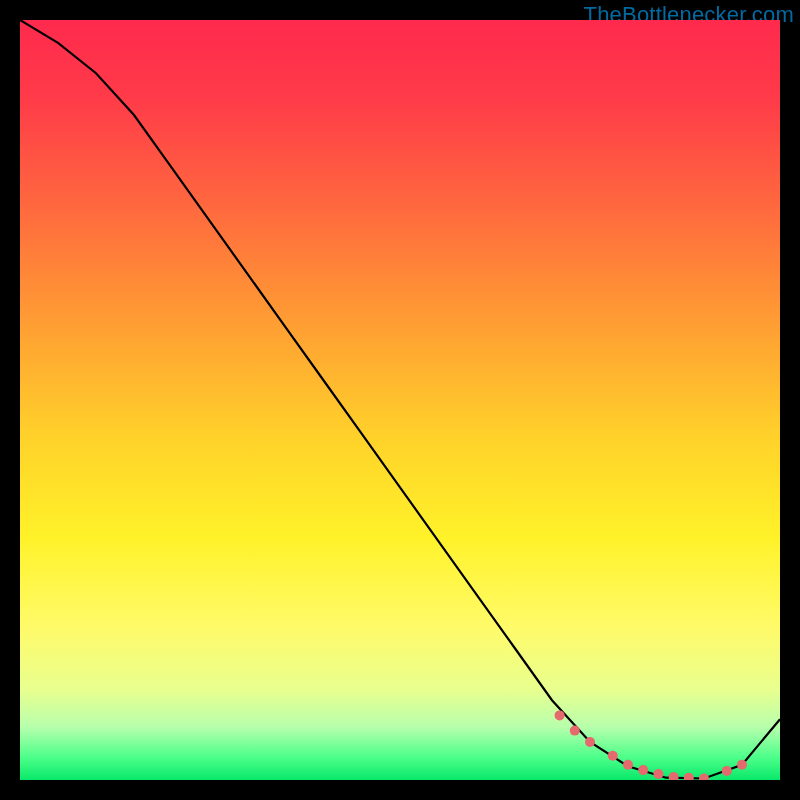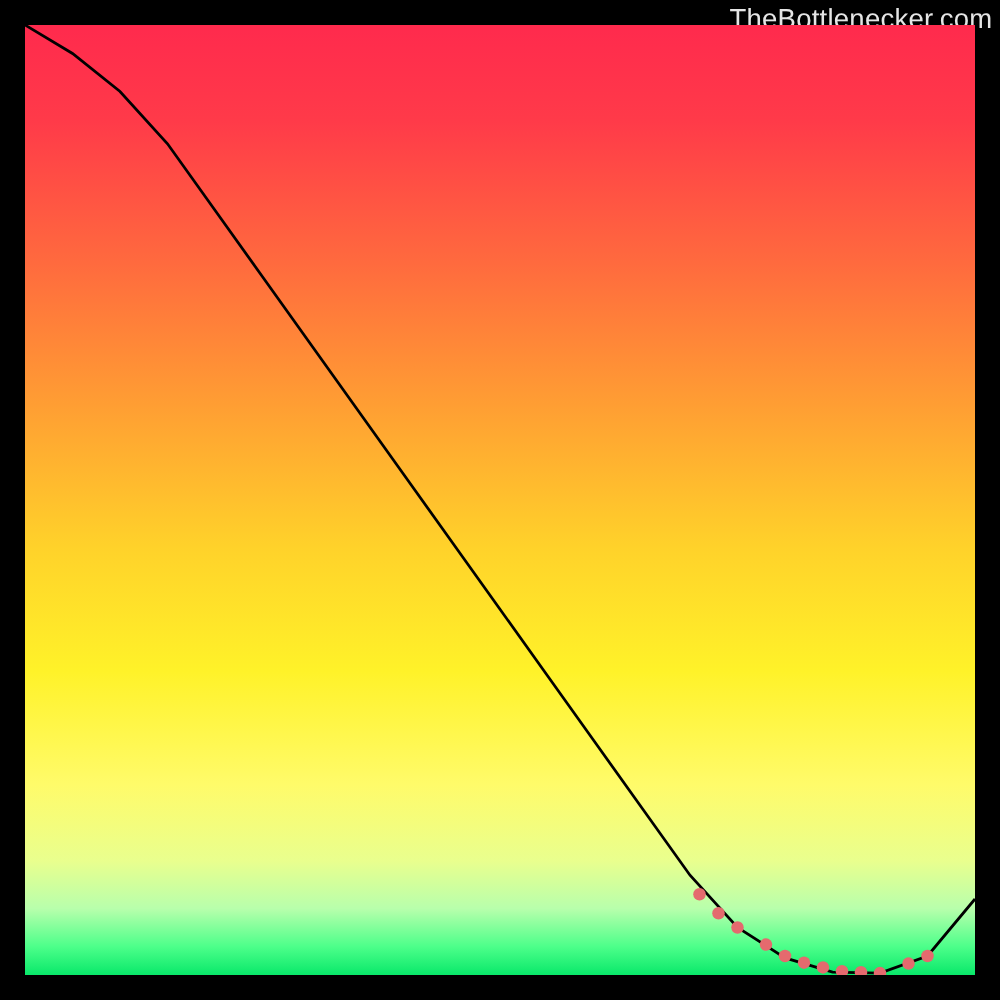--- a/index.html
+++ b/index.html
@@ -49,21 +49,21 @@
     position: absolute;
     left: 0;
     top: 0;
     width: 100%;
     height: 100%;
   }
   .attrib {
     position: absolute;
     top: 2px;
     right: 6px;
-    color: #e5e5e5;
+    color: #0369a1;
     font-size: 22px;
     letter-spacing: 0.2px;
   }
 </style>
 </head>
 <body>
 
 <div class="wrap">
 
   <div class="attrib">TheBottlenecker.com</div>

